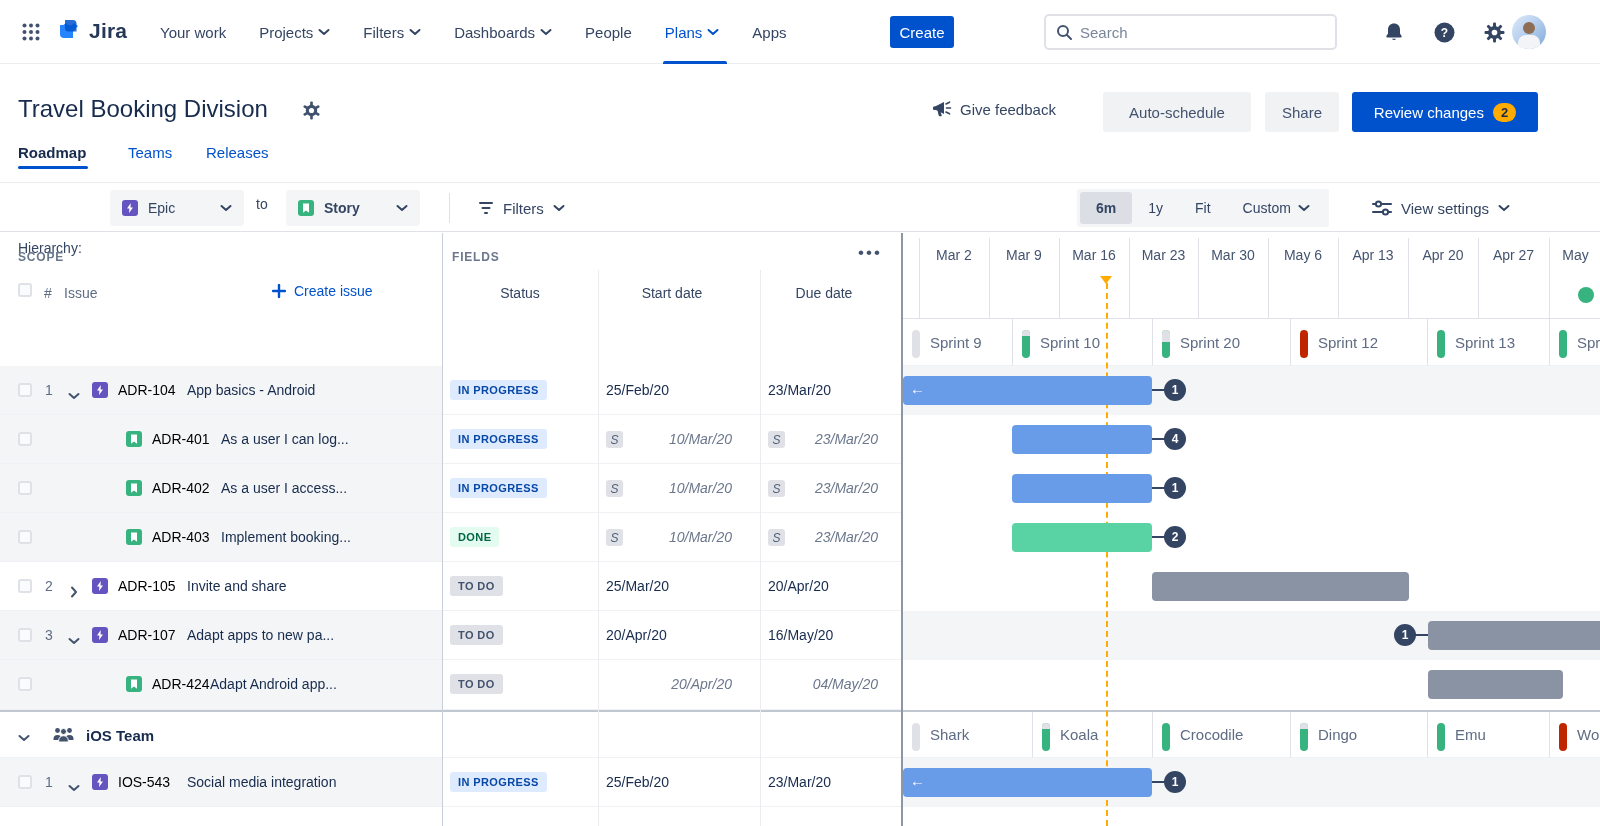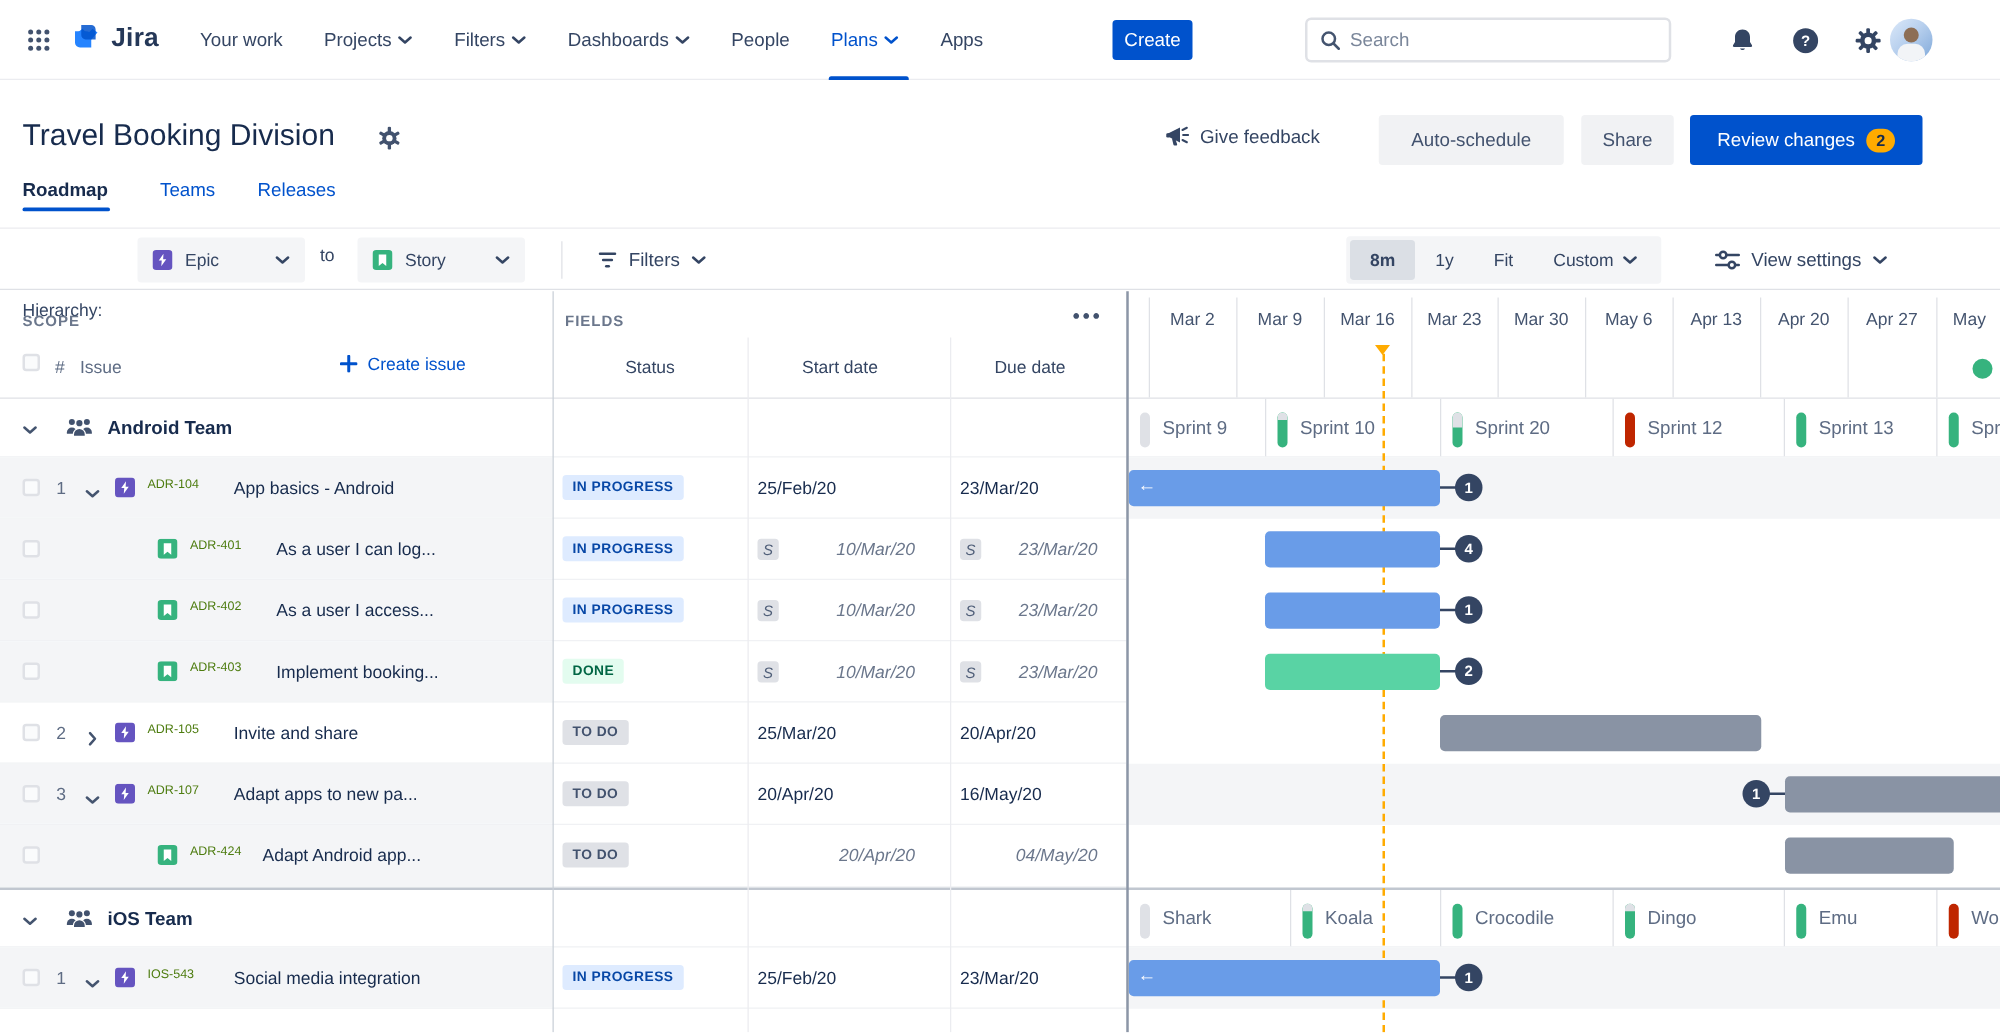--- a/index.html
+++ b/index.html
@@ -41,21 +41,21 @@
   #tab-roadmap:after { content:""; position:absolute; left:0; right:-2px; top:22px; height:3px; background:#0052CC; border-radius:2px; }
   #tab-teams { left:128px; color:#0052CC; }
   #tab-releases { left:206px; color:#0052CC; }
   #head-divider { position:absolute; left:0; top:182px; width:1600px; height:1px; background:#EBECF0; }
 
   
   #toolbar { position:absolute; left:0; top:183px; width:1600px; height:49px; border-bottom:1px solid #DFE1E6; }
   #hier-label { position:absolute; left:18px; top:13px; font-size:14px; color:#344563;margin-top:44px; }
   .dd { position:absolute; top:7px; height:36px; background:#F4F5F7; border-radius:3px; display:flex; align-items:center; gap:10px; padding:0 12px; cursor:pointer; font-size:14px; color:#344563; }
   #dd-epic { left:110px; width:134px; }
-  #dd-story { left:286px; width:134px; }
+  #dd-story { left:286px; width:134px;font-weight:bold; }
   .dd .grow { flex:1; }
   #to-label { position:absolute; left:256px; top:13px; font-size:14px; color:#344563; }
   #tb-sep { position:absolute; left:449px; top:10px; width:1px; height:30px; background:#DFE1E6; }
   #filters-btn { position:absolute; left:478px; top:7px; height:36px; display:flex; align-items:center; gap:9px; font-size:15px; color:#344563; cursor:pointer; }
   #zoom-seg { position:absolute; left:1077px; top:6px; height:38px; background:#F4F5F7; border-radius:3px; display:flex; align-items:center; padding:3px; }
   .zseg { height:32px; display:flex; align-items:center; justify-content:center; padding:0 16px; font-size:14px; color:#344563; border-radius:3px; cursor:pointer; gap:7px; }
   .zseg.active { background:#DBDFE5; font-weight:700; }
   #view-settings { position:absolute; left:1372px; top:7px; height:36px; display:flex; align-items:center; gap:9px; font-size:15px; color:#344563; cursor:pointer; }
 
   
@@ -86,21 +86,21 @@
   .rr { position:absolute; left:901px; top:0; width:699px; height:100%; }
   .scope-bg { position:absolute; left:0; top:0; width:442px; height:100%; background:#F4F5F7; }
   .tl-bg { position:absolute; left:0; top:0; width:699px; height:100%; background:#F4F5F7; }
   .row.grouprow .rl { border-top:1px solid #DFE1E6; background:#fff; }
   .row.grouprow .rr { border-top:1px solid #DFE1E6; border-bottom:1px solid #F0F1F4; }
   .row.seprow .rl, .row.seprow .rr { border-top:2px solid #C1C7D0; }
   .chev { position:absolute; top:20px; color:#44546F; cursor:pointer; }
   .chev.right svg { transform:rotate(-90deg); }
   .rownum { position:absolute; left:45px; top:16px; font-size:14px; color:#5E6C84; }
   .typeicon { position:absolute; top:16px; cursor:pointer; }
-  .ikey { position:absolute; top:16px; font-size:10px; color:#4d7c0f; cursor:pointer; text-decoration:none; }
+  .ikey { position:absolute; top:16px; font-size:14px; color:#000000; cursor:pointer; text-decoration:none; }
   .isum { position:absolute; top:16px; font-size:14px; color:#172B4D; white-space:nowrap; }
   .gchev { position:absolute; left:18px; top:16px; color:#44546F; cursor:pointer; }
   .gicon { position:absolute; left:52px; top:14px; }
   .gname { position:absolute; left:86px; top:15px; font-size:15px; font-weight:700; color:#172B4D; }
   .pillstat { position:absolute; left:450px; top:14px; height:20px; border-radius:3px; font-size:11px; font-weight:700; letter-spacing:.4px; display:flex; align-items:center; padding:0 8px; }
   .pillstat.inprogress { background:#DEEBFF; color:#0747A6; }
   .pillstat.done { background:#E3FCEF; color:#006644; }
   .pillstat.todo { background:#DFE1E6; color:#42526E; }
   .date { position:absolute; top:16px; font-size:14px; color:#172B4D; }
   .date.it { font-style:italic; color:#6B778C; text-align:right; }
@@ -312,21 +312,21 @@
         </span>
       <span>Filters</span>
       <span class="icn">
           <svg width="12" height="8" viewBox="0 0 12 8">
             <path d="M1.5 2 L6 6 L10.5 2" fill="none" stroke="currentColor" stroke-width="2" stroke-linecap="round" stroke-linejoin="round"></path>
           </svg>
         </span>
     </div>
     <div id="zoom-seg">
         <span class="zseg active">
-          <span>8m</span>
+          <span>6m</span>
         </span>
         <span class="zseg">
           <span>1y</span>
         </span>
         <span class="zseg">
           <span>Fit</span>
         </span>
         <span class="zseg">
           <span>Custom</span>
           <span class="icn">
@@ -395,253 +395,237 @@
         <span class="gridline" style="left:1408px"></span>
         <span class="gridline" style="left:1478px"></span>
         <span class="gridline" style="left:1549px"></span>
       </div>
     <span id="today-tri" style="left: 1100px;"></span>
     <span id="release-dot" style="left: 1578px; top: 54px;"></span>
   </div>
 
   <div id="rows">
       <div class="row grouprow" style="top:318px;height:48px">
+        <div class="rr sprintrow">
+          <div class="sprintcell first" style="left:2px;width:109px">
+            <span class="spill" style="background:#DFE1E6"></span>
+            <span class="slabel">Sprint 9</span>
+          </div>
+          <div class="sprintcell" style="left:111px;width:140px">
+            <span class="spill" style="background:#36B37E">
+              <span class="cap" style="height:6px"></span>
+            </span>
+            <span class="slabel">Sprint 10</span>
+          </div>
+          <div class="sprintcell" style="left:251px;width:138px">
+            <span class="spill" style="background:#36B37E">
+              <span class="cap" style="height:12px"></span>
+            </span>
+            <span class="slabel">Sprint 20</span>
+          </div>
+          <div class="sprintcell" style="left:389px;width:137px">
+            <span class="spill" style="background:#BF2600"></span>
+            <span class="slabel">Sprint 12</span>
+          </div>
+          <div class="sprintcell" style="left:526px;width:122px">
+            <span class="spill" style="background:#36B37E"></span>
+            <span class="slabel">Sprint 13</span>
+          </div>
+          <div class="sprintcell" style="left:648px;width:53px">
+            <span class="spill" style="background:#36B37E"></span>
+            <span class="slabel">Spr</span>
+          </div>
+        </div>
+      </div>
+      <div class="row" style="top:366px;height:49px">
+        <div class="rl">
+          <span class="scope-bg"></span>
+          <span class="checkbox" style="left:18px;top:17px"></span>
+          <span class="rownum">1</span>
+          <span class="chev down" style="left:68px"><svg width="12" height="8" viewBox="0 0 12 8">
+              <path d="M1.5 2 L6 6 L10.5 2" fill="none" stroke="currentColor" stroke-width="2" stroke-linecap="round" stroke-linejoin="round"></path>
+            </svg></span>
+          <span class="typeicon icn" style="left:92px">
+            <svg width="16" height="16" viewBox="0 0 16 16">
+              <rect width="16" height="16" rx="3" fill="#6554C0"></rect>
+              <path d="M8.8 3 L5 8.4 H7.4 L7 13 L11 7.4 H8.5 Z" fill="#fff"></path>
+            </svg>
+          </span>
+          <a class="ikey" style="left:118px">ADR-104</a>
+          <span class="isum" style="left:187px">App basics - Android</span>
+          <span class="pillstat inprogress">IN PROGRESS</span>
+          <span class="date" style="left:606px">25/Feb/20</span>
+          <span class="date" style="left:768px">23/Mar/20</span>
+        </div>
+        <div class="rr">
+          <span class="tl-bg"></span>
+          <span class="bar" style="left:2px;width:249px;background:#699CE8">
+            <span class="arrow">←</span>
+          </span>
+          <span class="conn" style="left:251px;width:14px"></span>
+          <span class="nbadge" style="left:263px">1</span>
+        </div>
+      </div>
+      <div class="row" style="top:415px;height:49px">
+        <div class="rl">
+          <span class="scope-bg"></span>
+          <span class="checkbox" style="left:18px;top:17px"></span>
+          <span class="typeicon icn" style="left:126px">
+            <svg width="16" height="16" viewBox="0 0 16 16">
+              <rect width="16" height="16" rx="3" fill="#36B37E"></rect>
+              <path d="M5 3.5 h6 v9.3 l-3 -2.4 -3 2.4 Z" fill="#fff"></path>
+            </svg>
+          </span>
+          <a class="ikey" style="left:152px">ADR-401</a>
+          <span class="isum" style="left:221px">As a user I can log...</span>
+          <span class="pillstat inprogress">IN PROGRESS</span>
+          <span class="sbadge" style="left:606px">S</span>
+          <span class="date it" style="left:598px;width:134px">10/Mar/20</span>
+          <span class="sbadge" style="left:768px">S</span>
+          <span class="date it" style="left:760px;width:118px">23/Mar/20</span>
+        </div>
+        <div class="rr">
+          <span class="bar" style="left:111px;width:140px;background:#699CE8"></span>
+          <span class="conn" style="left:251px;width:14px"></span>
+          <span class="nbadge" style="left:263px">4</span>
+        </div>
+      </div>
+      <div class="row" style="top:464px;height:49px">
+        <div class="rl">
+          <span class="scope-bg"></span>
+          <span class="checkbox" style="left:18px;top:17px"></span>
+          <span class="typeicon icn" style="left:126px">
+            <svg width="16" height="16" viewBox="0 0 16 16">
+              <rect width="16" height="16" rx="3" fill="#36B37E"></rect>
+              <path d="M5 3.5 h6 v9.3 l-3 -2.4 -3 2.4 Z" fill="#fff"></path>
+            </svg>
+          </span>
+          <a class="ikey" style="left:152px">ADR-402</a>
+          <span class="isum" style="left:221px">As a user I access...</span>
+          <span class="pillstat inprogress">IN PROGRESS</span>
+          <span class="sbadge" style="left:606px">S</span>
+          <span class="date it" style="left:598px;width:134px">10/Mar/20</span>
+          <span class="sbadge" style="left:768px">S</span>
+          <span class="date it" style="left:760px;width:118px">23/Mar/20</span>
+        </div>
+        <div class="rr">
+          <span class="bar" style="left:111px;width:140px;background:#699CE8"></span>
+          <span class="conn" style="left:251px;width:14px"></span>
+          <span class="nbadge" style="left:263px">1</span>
+        </div>
+      </div>
+      <div class="row" style="top:513px;height:49px">
+        <div class="rl">
+          <span class="scope-bg"></span>
+          <span class="checkbox" style="left:18px;top:17px"></span>
+          <span class="typeicon icn" style="left:126px">
+            <svg width="16" height="16" viewBox="0 0 16 16">
+              <rect width="16" height="16" rx="3" fill="#36B37E"></rect>
+              <path d="M5 3.5 h6 v9.3 l-3 -2.4 -3 2.4 Z" fill="#fff"></path>
+            </svg>
+          </span>
+          <a class="ikey" style="left:152px">ADR-403</a>
+          <span class="isum" style="left:221px">Implement booking...</span>
+          <span class="pillstat done">DONE</span>
+          <span class="sbadge" style="left:606px">S</span>
+          <span class="date it" style="left:598px;width:134px">10/Mar/20</span>
+          <span class="sbadge" style="left:768px">S</span>
+          <span class="date it" style="left:760px;width:118px">23/Mar/20</span>
+        </div>
+        <div class="rr">
+          <span class="bar" style="left:111px;width:140px;background:#59D3A4"></span>
+          <span class="conn" style="left:251px;width:14px"></span>
+          <span class="nbadge" style="left:263px">2</span>
+        </div>
+      </div>
+      <div class="row" style="top:562px;height:49px">
+        <div class="rl">
+          <span class="checkbox" style="left:18px;top:17px"></span>
+          <span class="rownum">2</span>
+          <span class="chev right" style="left:68px"><svg width="12" height="8" viewBox="0 0 12 8">
+              <path d="M1.5 2 L6 6 L10.5 2" fill="none" stroke="currentColor" stroke-width="2" stroke-linecap="round" stroke-linejoin="round"></path>
+            </svg></span>
+          <span class="typeicon icn" style="left:92px">
+            <svg width="16" height="16" viewBox="0 0 16 16">
+              <rect width="16" height="16" rx="3" fill="#6554C0"></rect>
+              <path d="M8.8 3 L5 8.4 H7.4 L7 13 L11 7.4 H8.5 Z" fill="#fff"></path>
+            </svg>
+          </span>
+          <a class="ikey" style="left:118px">ADR-105</a>
+          <span class="isum" style="left:187px">Invite and share</span>
+          <span class="pillstat todo">TO DO</span>
+          <span class="date" style="left:606px">25/Mar/20</span>
+          <span class="date" style="left:768px">20/Apr/20</span>
+        </div>
+        <div class="rr">
+          <span class="bar" style="left:251px;width:257px;background:#8993A4"></span>
+        </div>
+      </div>
+      <div class="row" style="top:611px;height:49px">
+        <div class="rl">
+          <span class="scope-bg"></span>
+          <span class="checkbox" style="left:18px;top:17px"></span>
+          <span class="rownum">3</span>
+          <span class="chev down" style="left:68px"><svg width="12" height="8" viewBox="0 0 12 8">
+              <path d="M1.5 2 L6 6 L10.5 2" fill="none" stroke="currentColor" stroke-width="2" stroke-linecap="round" stroke-linejoin="round"></path>
+            </svg></span>
+          <span class="typeicon icn" style="left:92px">
+            <svg width="16" height="16" viewBox="0 0 16 16">
+              <rect width="16" height="16" rx="3" fill="#6554C0"></rect>
+              <path d="M8.8 3 L5 8.4 H7.4 L7 13 L11 7.4 H8.5 Z" fill="#fff"></path>
+            </svg>
+          </span>
+          <a class="ikey" style="left:118px">ADR-107</a>
+          <span class="isum" style="left:187px">Adapt apps to new pa...</span>
+          <span class="pillstat todo">TO DO</span>
+          <span class="date" style="left:606px">20/Apr/20</span>
+          <span class="date" style="left:768px">16/May/20</span>
+        </div>
+        <div class="rr">
+          <span class="tl-bg"></span>
+          <span class="bar" style="left:527px;width:180px;background:#8993A4"></span>
+          <span class="conn" style="left:513px;width:14px"></span>
+          <span class="nbadge" style="left:493px">1</span>
+        </div>
+      </div>
+      <div class="row" style="top:660px;height:50px">
+        <div class="rl">
+          <span class="scope-bg"></span>
+          <span class="checkbox" style="left:18px;top:17px"></span>
+          <span class="typeicon icn" style="left:126px">
+            <svg width="16" height="16" viewBox="0 0 16 16">
+              <rect width="16" height="16" rx="3" fill="#36B37E"></rect>
+              <path d="M5 3.5 h6 v9.3 l-3 -2.4 -3 2.4 Z" fill="#fff"></path>
+            </svg>
+          </span>
+          <a class="ikey" style="left:152px">ADR-424</a>
+          <span class="isum" style="left:210px">Adapt Android app...</span>
+          <span class="pillstat todo">TO DO</span>
+          <span class="date it" style="left:598px;width:134px">20/Apr/20</span>
+          <span class="date it" style="left:760px;width:118px">04/May/20</span>
+        </div>
+        <div class="rr">
+          <span class="bar" style="left:527px;width:135px;background:#8993A4"></span>
+        </div>
+      </div>
+      <div class="row grouprow seprow" style="top:710px;height:48px">
         <div class="rl group">
           <span class="gchev"><svg width="12" height="8" viewBox="0 0 12 8">
               <path d="M1.5 2 L6 6 L10.5 2" fill="none" stroke="currentColor" stroke-width="2" stroke-linecap="round" stroke-linejoin="round"></path>
             </svg></span>
           <span class="gicon icn">
             <svg width="23" height="17" viewBox="0 0 23 17" fill="#42526E">
               <circle cx="5.5" cy="4.5" r="2.4"></circle>
               <circle cx="17.5" cy="4.5" r="2.4"></circle>
               <path d="M1.5 13 a4 4 0 0 1 8 0 v1 h-8 Z"></path>
               <path d="M13.5 13 a4 4 0 0 1 8 0 v1 h-8 Z"></path>
               <circle cx="11.5" cy="5.5" r="3" stroke="#fff" stroke-width="1"></circle>
               <path d="M6.7 14.5 a4.8 4.8 0 0 1 9.6 0 v1.5 h-9.6 Z" stroke="#fff" stroke-width="1"></path>
             </svg>
           </span>
-          <span class="gname">Android Team</span>
-        </div>
-        <div class="rr sprintrow">
-          <div class="sprintcell first" style="left:2px;width:109px">
-            <span class="spill" style="background:#DFE1E6"></span>
-            <span class="slabel">Sprint 9</span>
-          </div>
-          <div class="sprintcell" style="left:111px;width:140px">
-            <span class="spill" style="background:#36B37E">
-              <span class="cap" style="height:6px"></span>
-            </span>
-            <span class="slabel">Sprint 10</span>
-          </div>
-          <div class="sprintcell" style="left:251px;width:138px">
-            <span class="spill" style="background:#36B37E">
-              <span class="cap" style="height:12px"></span>
-            </span>
-            <span class="slabel">Sprint 20</span>
-          </div>
-          <div class="sprintcell" style="left:389px;width:137px">
-            <span class="spill" style="background:#BF2600"></span>
-            <span class="slabel">Sprint 12</span>
-          </div>
-          <div class="sprintcell" style="left:526px;width:122px">
-            <span class="spill" style="background:#36B37E"></span>
-            <span class="slabel">Sprint 13</span>
-          </div>
-          <div class="sprintcell" style="left:648px;width:53px">
-            <span class="spill" style="background:#36B37E"></span>
-            <span class="slabel">Spr</span>
-          </div>
-        </div>
-      </div>
-      <div class="row" style="top:366px;height:49px">
-        <div class="rl">
-          <span class="scope-bg"></span>
-          <span class="checkbox" style="left:18px;top:17px"></span>
-          <span class="rownum">1</span>
-          <span class="chev down" style="left:68px"><svg width="12" height="8" viewBox="0 0 12 8">
-              <path d="M1.5 2 L6 6 L10.5 2" fill="none" stroke="currentColor" stroke-width="2" stroke-linecap="round" stroke-linejoin="round"></path>
-            </svg></span>
-          <span class="typeicon icn" style="left:92px">
-            <svg width="16" height="16" viewBox="0 0 16 16">
-              <rect width="16" height="16" rx="3" fill="#6554C0"></rect>
-              <path d="M8.8 3 L5 8.4 H7.4 L7 13 L11 7.4 H8.5 Z" fill="#fff"></path>
-            </svg>
-          </span>
-          <a class="ikey" style="left:118px">ADR-104</a>
-          <span class="isum" style="left:187px">App basics - Android</span>
-          <span class="pillstat inprogress">IN PROGRESS</span>
-          <span class="date" style="left:606px">25/Feb/20</span>
-          <span class="date" style="left:768px">23/Mar/20</span>
-        </div>
-        <div class="rr">
-          <span class="tl-bg"></span>
-          <span class="bar" style="left:2px;width:249px;background:#699CE8">
-            <span class="arrow">←</span>
-          </span>
-          <span class="conn" style="left:251px;width:14px"></span>
-          <span class="nbadge" style="left:263px">1</span>
-        </div>
-      </div>
-      <div class="row" style="top:415px;height:49px">
-        <div class="rl">
-          <span class="scope-bg"></span>
-          <span class="checkbox" style="left:18px;top:17px"></span>
-          <span class="typeicon icn" style="left:126px">
-            <svg width="16" height="16" viewBox="0 0 16 16">
-              <rect width="16" height="16" rx="3" fill="#36B37E"></rect>
-              <path d="M5 3.5 h6 v9.3 l-3 -2.4 -3 2.4 Z" fill="#fff"></path>
-            </svg>
-          </span>
-          <a class="ikey" style="left:152px">ADR-401</a>
-          <span class="isum" style="left:221px">As a user I can log...</span>
-          <span class="pillstat inprogress">IN PROGRESS</span>
-          <span class="sbadge" style="left:606px">S</span>
-          <span class="date it" style="left:598px;width:134px">10/Mar/20</span>
-          <span class="sbadge" style="left:768px">S</span>
-          <span class="date it" style="left:760px;width:118px">23/Mar/20</span>
-        </div>
-        <div class="rr">
-          <span class="bar" style="left:111px;width:140px;background:#699CE8"></span>
-          <span class="conn" style="left:251px;width:14px"></span>
-          <span class="nbadge" style="left:263px">4</span>
-        </div>
-      </div>
-      <div class="row" style="top:464px;height:49px">
-        <div class="rl">
-          <span class="scope-bg"></span>
-          <span class="checkbox" style="left:18px;top:17px"></span>
-          <span class="typeicon icn" style="left:126px">
-            <svg width="16" height="16" viewBox="0 0 16 16">
-              <rect width="16" height="16" rx="3" fill="#36B37E"></rect>
-              <path d="M5 3.5 h6 v9.3 l-3 -2.4 -3 2.4 Z" fill="#fff"></path>
-            </svg>
-          </span>
-          <a class="ikey" style="left:152px">ADR-402</a>
-          <span class="isum" style="left:221px">As a user I access...</span>
-          <span class="pillstat inprogress">IN PROGRESS</span>
-          <span class="sbadge" style="left:606px">S</span>
-          <span class="date it" style="left:598px;width:134px">10/Mar/20</span>
-          <span class="sbadge" style="left:768px">S</span>
-          <span class="date it" style="left:760px;width:118px">23/Mar/20</span>
-        </div>
-        <div class="rr">
-          <span class="bar" style="left:111px;width:140px;background:#699CE8"></span>
-          <span class="conn" style="left:251px;width:14px"></span>
-          <span class="nbadge" style="left:263px">1</span>
-        </div>
-      </div>
-      <div class="row" style="top:513px;height:49px">
-        <div class="rl">
-          <span class="scope-bg"></span>
-          <span class="checkbox" style="left:18px;top:17px"></span>
-          <span class="typeicon icn" style="left:126px">
-            <svg width="16" height="16" viewBox="0 0 16 16">
-              <rect width="16" height="16" rx="3" fill="#36B37E"></rect>
-              <path d="M5 3.5 h6 v9.3 l-3 -2.4 -3 2.4 Z" fill="#fff"></path>
-            </svg>
-          </span>
-          <a class="ikey" style="left:152px">ADR-403</a>
-          <span class="isum" style="left:221px">Implement booking...</span>
-          <span class="pillstat done">DONE</span>
-          <span class="sbadge" style="left:606px">S</span>
-          <span class="date it" style="left:598px;width:134px">10/Mar/20</span>
-          <span class="sbadge" style="left:768px">S</span>
-          <span class="date it" style="left:760px;width:118px">23/Mar/20</span>
-        </div>
-        <div class="rr">
-          <span class="bar" style="left:111px;width:140px;background:#59D3A4"></span>
-          <span class="conn" style="left:251px;width:14px"></span>
-          <span class="nbadge" style="left:263px">2</span>
-        </div>
-      </div>
-      <div class="row" style="top:562px;height:49px">
-        <div class="rl">
-          <span class="checkbox" style="left:18px;top:17px"></span>
-          <span class="rownum">2</span>
-          <span class="chev right" style="left:68px"><svg width="12" height="8" viewBox="0 0 12 8">
-              <path d="M1.5 2 L6 6 L10.5 2" fill="none" stroke="currentColor" stroke-width="2" stroke-linecap="round" stroke-linejoin="round"></path>
-            </svg></span>
-          <span class="typeicon icn" style="left:92px">
-            <svg width="16" height="16" viewBox="0 0 16 16">
-              <rect width="16" height="16" rx="3" fill="#6554C0"></rect>
-              <path d="M8.8 3 L5 8.4 H7.4 L7 13 L11 7.4 H8.5 Z" fill="#fff"></path>
-            </svg>
-          </span>
-          <a class="ikey" style="left:118px">ADR-105</a>
-          <span class="isum" style="left:187px">Invite and share</span>
-          <span class="pillstat todo">TO DO</span>
-          <span class="date" style="left:606px">25/Mar/20</span>
-          <span class="date" style="left:768px">20/Apr/20</span>
-        </div>
-        <div class="rr">
-          <span class="bar" style="left:251px;width:257px;background:#8993A4"></span>
-        </div>
-      </div>
-      <div class="row" style="top:611px;height:49px">
-        <div class="rl">
-          <span class="scope-bg"></span>
-          <span class="checkbox" style="left:18px;top:17px"></span>
-          <span class="rownum">3</span>
-          <span class="chev down" style="left:68px"><svg width="12" height="8" viewBox="0 0 12 8">
-              <path d="M1.5 2 L6 6 L10.5 2" fill="none" stroke="currentColor" stroke-width="2" stroke-linecap="round" stroke-linejoin="round"></path>
-            </svg></span>
-          <span class="typeicon icn" style="left:92px">
-            <svg width="16" height="16" viewBox="0 0 16 16">
-              <rect width="16" height="16" rx="3" fill="#6554C0"></rect>
-              <path d="M8.8 3 L5 8.4 H7.4 L7 13 L11 7.4 H8.5 Z" fill="#fff"></path>
-            </svg>
-          </span>
-          <a class="ikey" style="left:118px">ADR-107</a>
-          <span class="isum" style="left:187px">Adapt apps to new pa...</span>
-          <span class="pillstat todo">TO DO</span>
-          <span class="date" style="left:606px">20/Apr/20</span>
-          <span class="date" style="left:768px">16/May/20</span>
-        </div>
-        <div class="rr">
-          <span class="tl-bg"></span>
-          <span class="bar" style="left:527px;width:180px;background:#8993A4"></span>
-          <span class="conn" style="left:513px;width:14px"></span>
-          <span class="nbadge" style="left:493px">1</span>
-        </div>
-      </div>
-      <div class="row" style="top:660px;height:50px">
-        <div class="rl">
-          <span class="scope-bg"></span>
-          <span class="checkbox" style="left:18px;top:17px"></span>
-          <span class="typeicon icn" style="left:126px">
-            <svg width="16" height="16" viewBox="0 0 16 16">
-              <rect width="16" height="16" rx="3" fill="#36B37E"></rect>
-              <path d="M5 3.5 h6 v9.3 l-3 -2.4 -3 2.4 Z" fill="#fff"></path>
-            </svg>
-          </span>
-          <a class="ikey" style="left:152px">ADR-424</a>
-          <span class="isum" style="left:210px">Adapt Android app...</span>
-          <span class="pillstat todo">TO DO</span>
-          <span class="date it" style="left:598px;width:134px">20/Apr/20</span>
-          <span class="date it" style="left:760px;width:118px">04/May/20</span>
-        </div>
-        <div class="rr">
-          <span class="bar" style="left:527px;width:135px;background:#8993A4"></span>
-        </div>
-      </div>
-      <div class="row grouprow seprow" style="top:710px;height:48px">
-        <div class="rl group">
-          <span class="gchev"><svg width="12" height="8" viewBox="0 0 12 8">
-              <path d="M1.5 2 L6 6 L10.5 2" fill="none" stroke="currentColor" stroke-width="2" stroke-linecap="round" stroke-linejoin="round"></path>
-            </svg></span>
-          <span class="gicon icn">
-            <svg width="23" height="17" viewBox="0 0 23 17" fill="#42526E">
-              <circle cx="5.5" cy="4.5" r="2.4"></circle>
-              <circle cx="17.5" cy="4.5" r="2.4"></circle>
-              <path d="M1.5 13 a4 4 0 0 1 8 0 v1 h-8 Z"></path>
-              <path d="M13.5 13 a4 4 0 0 1 8 0 v1 h-8 Z"></path>
-              <circle cx="11.5" cy="5.5" r="3" stroke="#fff" stroke-width="1"></circle>
-              <path d="M6.7 14.5 a4.8 4.8 0 0 1 9.6 0 v1.5 h-9.6 Z" stroke="#fff" stroke-width="1"></path>
-            </svg>
-          </span>
           <span class="gname">iOS Team</span>
         </div>
         <div class="rr sprintrow">
           <div class="sprintcell" style="left:131px;width:120px">
             <span class="spill" style="background:#36B37E">
               <span class="cap" style="height:6px"></span>
             </span>
             <span class="slabel">Koala</span>
           </div>
           <div class="sprintcell first" style="left:2px;width:129px">

